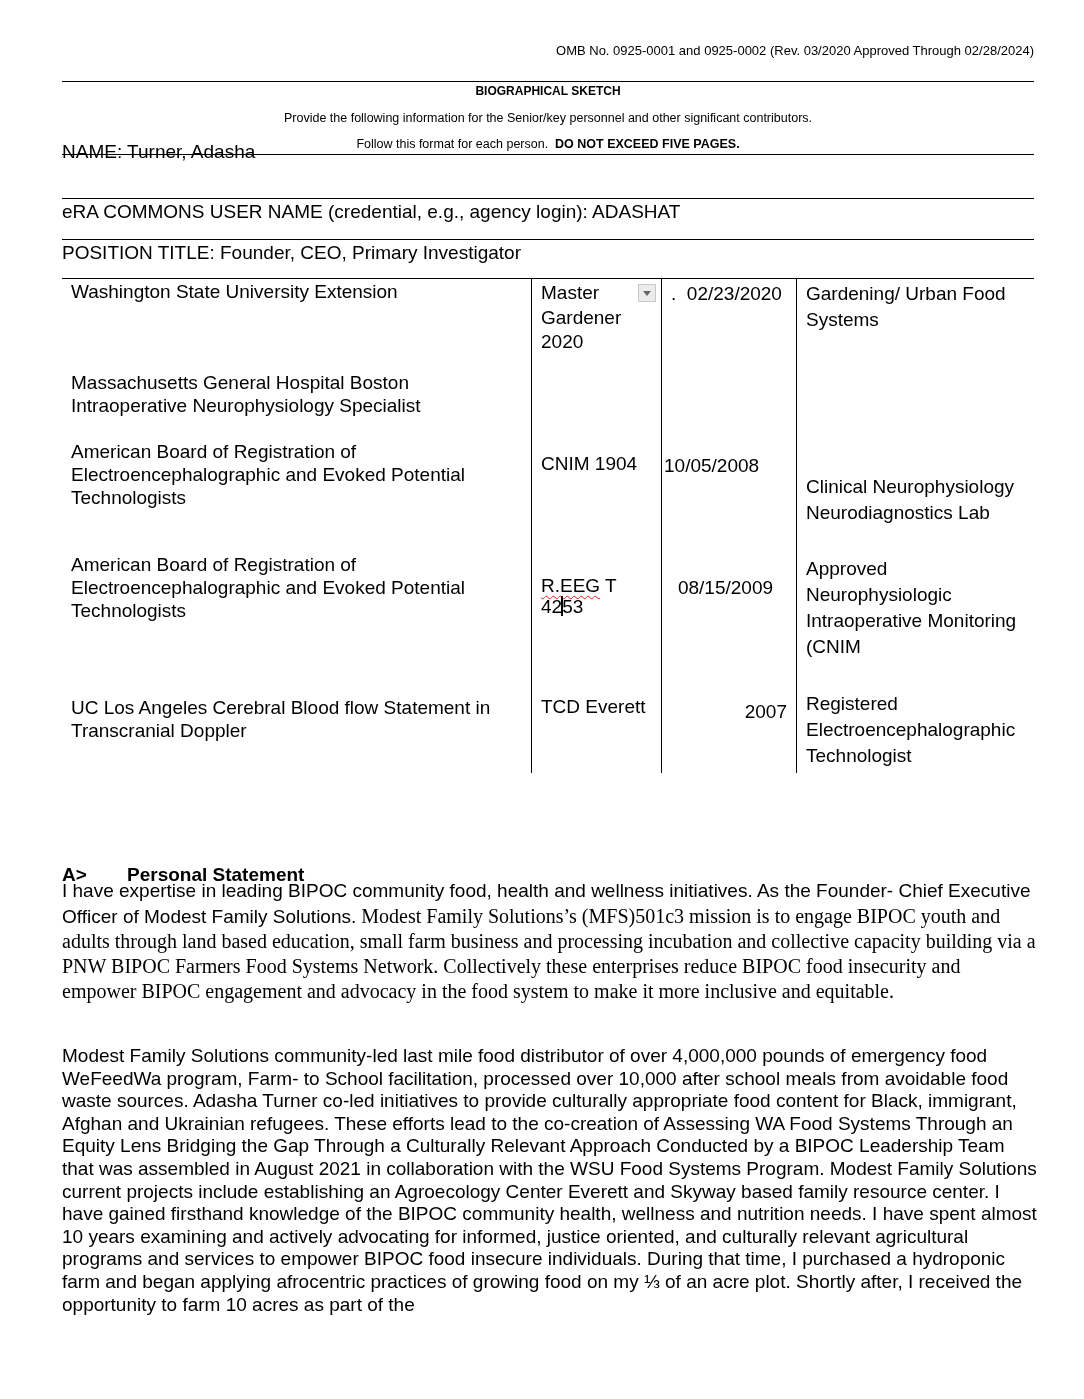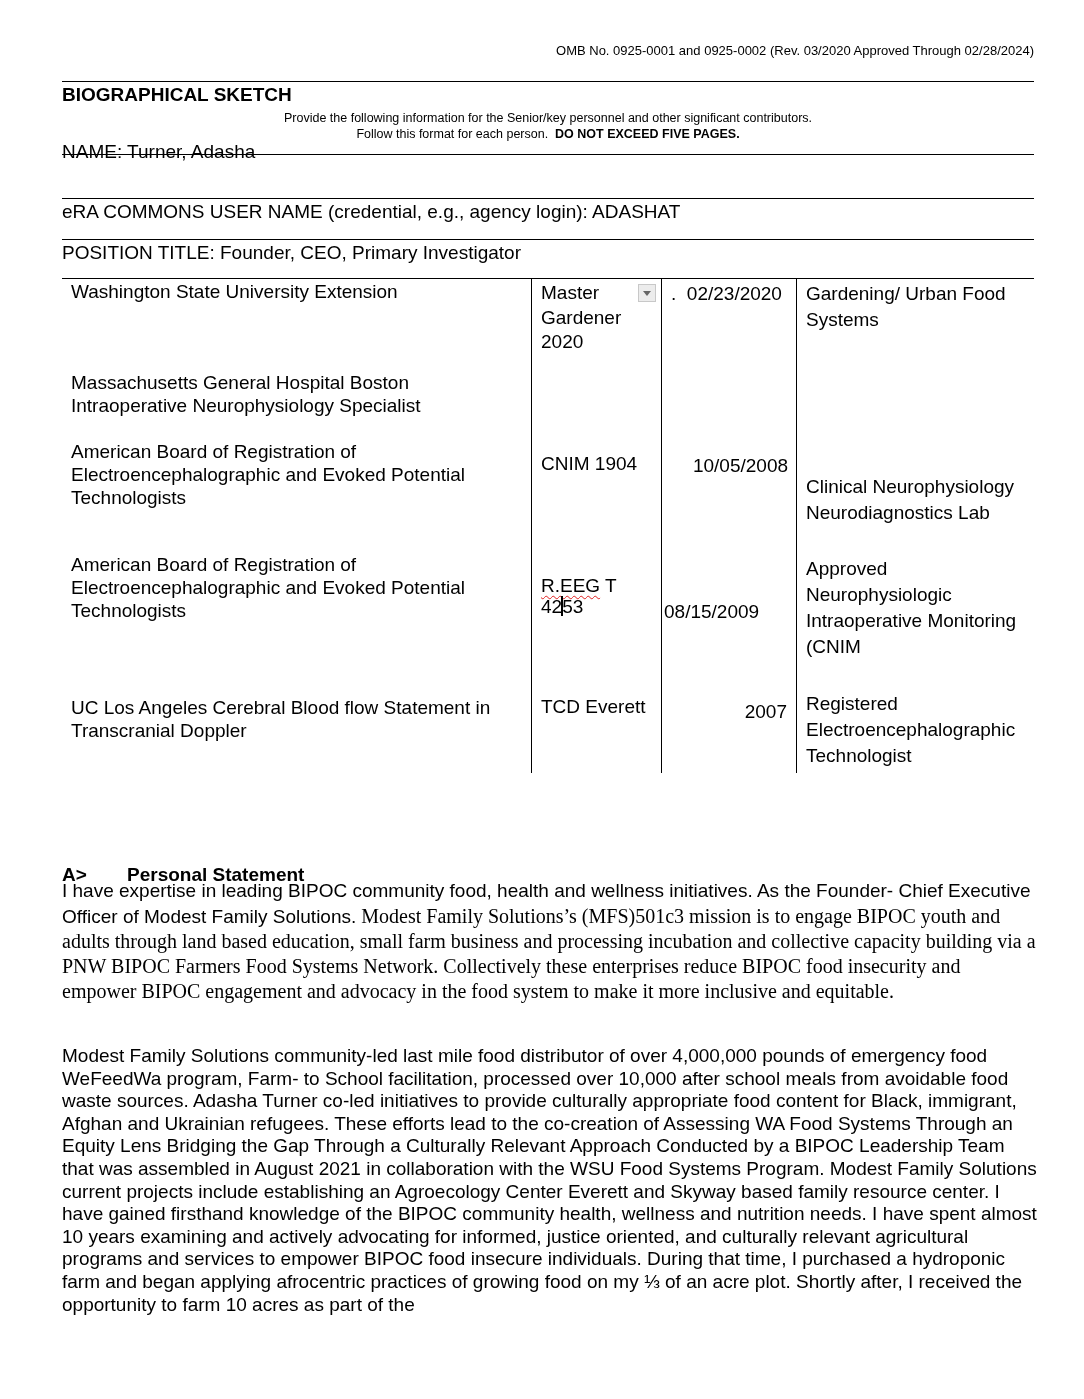--- a/index.html
+++ b/index.html
@@ -3,21 +3,21 @@
   <meta charset="utf-8">
   <style>
     html, body { margin: 0; padding: 0; background: #ffffff; }
     body {
       width: 1084px; height: 1399px; position: relative; overflow: hidden;
       font-family: "Liberation Sans", sans-serif; color: #000;
     }
     .abs { position: absolute; }
     .omb { top: 43px; right: 50px; font-size: 13px; white-space: nowrap; }
     .hr { position: absolute; left: 62px; width: 972px; height: 1px; background: #000; }
-    .title { top: 84px; left: 62px; width: 972px; font-size: 19px; font-weight: bold; }
+    .title { top: 84px; left: 62px; width: 972px; text-align: center; font-size: 12px; font-weight: bold; }
     .instr { left: 62px; width: 972px; text-align: center; font-size: 12.5px; }
     .instr b { font-weight: bold; }
     .field { left: 62px; font-size: 19px; white-space: nowrap; }
     .vline { position: absolute; width: 1px; background: #000; top: 279px; height: 494px; }
     .cell { position: absolute; font-size: 19px; line-height: 23px; }
     .cell.r2 { line-height: 26px; }
     .dropdown {
       position: absolute; left: 638px; top: 284px; width: 18px; height: 18px;
       background: #ececec; border: 1px solid #c8c8c8; box-sizing: border-box;
     }
@@ -38,21 +38,21 @@
     .para1 .sans { font-family: "Liberation Sans", sans-serif; font-size: 19px; }
     .para2 { top: 1045px; font-size: 19px; line-height: 22.6px; }
   </style>
 </head>
 <body>
 
 <div class="abs omb">OMB No. 0925-0001 and 0925-0002 (Rev. 03/2020 Approved Through 02/28/2024)</div>
 <div class="hr" style="top:81px"></div>
 <div class="abs title">BIOGRAPHICAL SKETCH</div>
 <div class="abs instr" style="top:111px">Provide the following information for the Senior/key personnel and other significant contributors.</div>
-<div class="abs instr" style="top:127px">
+<div class="abs instr" style="top:137px">
   <span>Follow this format for each person.</span>&nbsp;&nbsp;<b>DO NOT EXCEED FIVE PAGES.</b>
 </div>
 <div class="hr" style="top:154px"></div>
 
 <div class="abs field" style="top:141px">NAME: Turner, Adasha</div>
 <div class="hr" style="top:198px"></div>
 <div class="abs field" style="top:201px">eRA COMMONS USER NAME (credential, e.g., agency login): ADASHAT</div>
 <div class="hr" style="top:239px"></div>
 <div class="abs field" style="top:242px">POSITION TITLE: Founder, CEO, Primary Investigator</div>
 <div class="hr" style="top:278px"></div>
@@ -65,29 +65,29 @@
   <div class="cell" style="left:71px; top:280px; width:450px">Washington State University Extension</div>
   <div class="cell r2" style="left:541px; top:281px; width:95px; line-height:24.5px">Master Gardener 2020</div>
   <div class="dropdown"></div>
   <div class="cell" style="left:671px; top:282px; width:118px; white-space:pre">.  02/23/2020</div>
   <div class="cell r2" style="left:806px; top:281px; width:225px">Gardening/ Urban Food Systems</div>
 
   <div class="cell" style="left:71px; top:371px; width:450px">Massachusetts General Hospital Boston Intraoperative Neurophysiology Specialist</div>
 
   <div class="cell" style="left:71px; top:440px; width:450px">American Board of Registration of Electroencephalographic and Evoked Potential Technologists</div>
   <div class="cell" style="left:541px; top:452px; width:115px">CNIM 1904</div>
-  <div class="cell" style="left:679px; top:454px; width:123px; text-align:center">10/05/2008</div>
+  <div class="cell" style="left:664px; top:454px; width:123px; text-align:left">10/05/2008</div>
   <div class="cell r2" style="left:806px; top:474px; width:225px">Clinical Neurophysiology Neurodiagnostics Lab</div>
 
   <div class="cell" style="left:71px; top:553px; width:450px">American Board of Registration of Electroencephalographic and Evoked Potential Technologists</div>
   <div class="cell" style="left:541px; top:575px; width:115px; line-height:21px">
     <span class="squiggle">R.EEG</span><span> T</span><br>
     <span>42</span><span class="caret"></span><span>53</span>
   </div>
-  <div class="cell" style="left:664px; top:600px; width:123px; text-align:left">08/15/2009</div>
+  <div class="cell" style="left:664px; top:576px; width:123px; text-align:center">08/15/2009</div>
   <div class="cell r2" style="left:806px; top:556px; width:228px">Approved Neurophysiologic Intraoperative Monitoring (CNIM</div>
 
   <div class="cell" style="left:71px; top:696px; width:455px">UC Los Angeles Cerebral Blood flow Statement in Transcranial Doppler</div>
   <div class="cell r2" style="left:541px; top:694px; width:115px; line-height:25px">TCD Everett</div>
   <div class="cell" style="left:664px; top:700px; width:123px; text-align:right">2007</div>
   <div class="cell r2" style="left:806px; top:691px; width:228px">Registered Electroencephalographic Technologist</div>
 </div>
 
 <div class="abs sec-head">
   <span class="lbl">A&gt;</span><span>Personal Statement</span>

